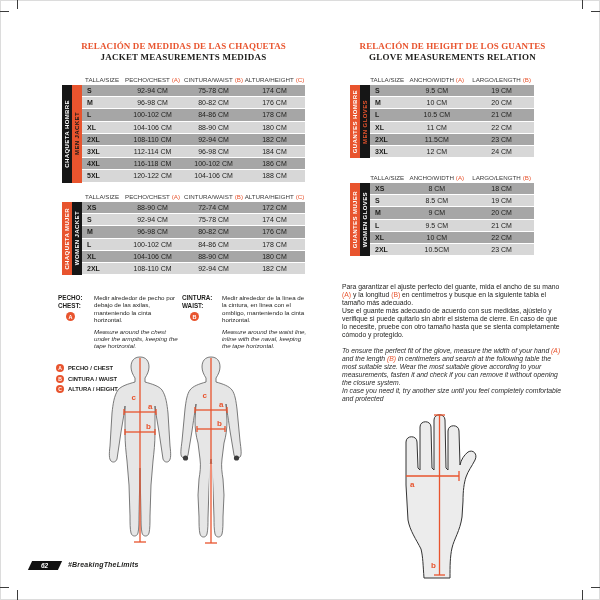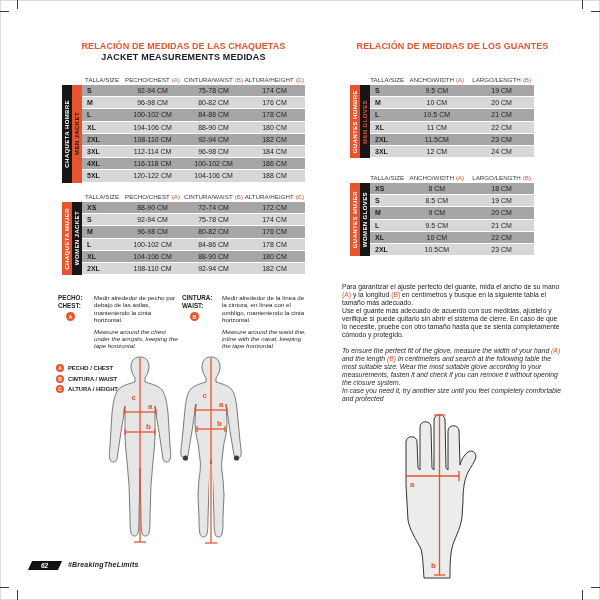--- a/index.html
+++ b/index.html
@@ -9,21 +9,21 @@
     -webkit-font-smoothing:antialiased;
   }
   .page {
     position:relative; width:600px; height:600px; background:#fff; overflow:hidden;
     box-shadow: inset 0 0 0 1px #dcdcdc;
   }
   
   .mark { position:absolute; background:#3c3c3c; }
 
   
-  .section-title { position:absolute; text-align:center; line-height:11px; }
+  .section-title { position:absolute; text-align:center; line-height:11px;font-family:Liberation Serif, serif; }
   .title-es { color:#E8542E; font-weight:bold; font-size:9px; letter-spacing:0.1px; }
   .title-en { color:#1d1d1b; font-weight:bold; font-size:9px; letter-spacing:0.2px; }
 
   
   .table { position:absolute; }
   .thead { display:flex; align-items:center; height:11px; padding-left:20px; font-size:6.2px; color:#3a3a3a; }
   .th { display:flex; justify-content:center; gap:2px; white-space:nowrap; }
   .th .key { color:#E8542E; }
   .tgrid { display:flex; align-items:stretch; }
   .bar { width:10px; display:flex; align-items:center; justify-content:center; }
@@ -236,21 +236,22 @@
             <div class="tcell">2XL</div>
             <div class="tcell">108-110 CM</div>
             <div class="tcell">92-94 CM</div>
             <div class="tcell">182 CM</div>
           </div>
         </div>
     </div>
   </div>
 
   <div class="section-title" style="left:342px; top:41px; width:221px;">
-    <div class="title-es">RELACIÓN DE MEDIDAS DE LOS GUANTES</div>
+    <div class="title-es">RELACIÓN DE HEIGHT DE LOS GUANTES</div>
+    <div class="title-en">GLOVE MEASUREMENTS RELATION</div>
   </div>
 
   <div class="table cols3" style="left:350px; top:74px; width:184px;">
     <div class="thead">
       <span class="th">
           <span>TALLA/SIZE</span>
         </span>
       <span class="th">
           <span>ANCHO/WIDTH</span>
           <span class="key">(A)</span>

